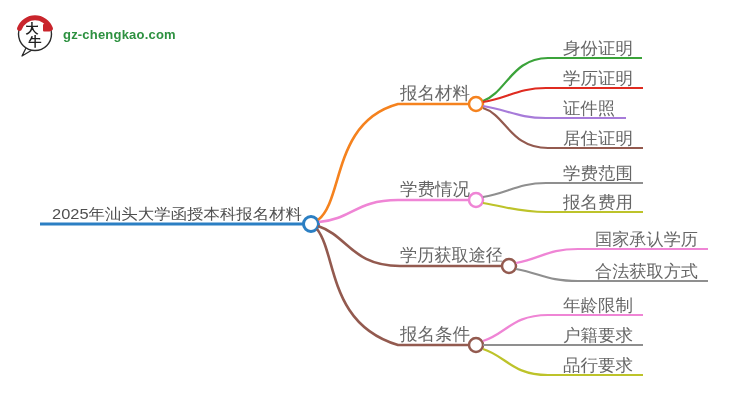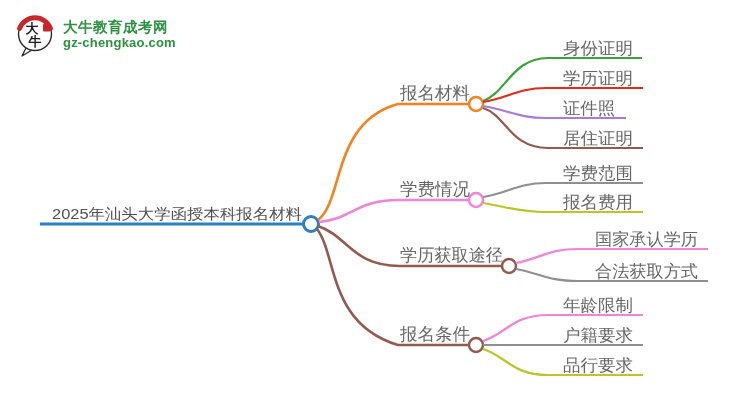--- a/index.html
+++ b/index.html
@@ -72,21 +72,20 @@
   <div class="logo">
     <svg width="40" height="46" viewBox="0 0 40 46">
       <path d="M10,36 L6,44 L16,38 Z" fill="#ffffff" stroke="#2b2b2b" stroke-width="1.3" stroke-linejoin="round"></path>
       <circle cx="19" cy="22" r="16.5" fill="#ffffff" stroke="#2b2b2b" stroke-width="1.4"></circle>
       <path d="M3.6,16.4 A16.5,16.5 0 0 1 34.4,16.4" fill="none" stroke-width="5" stroke-linecap="round" stroke="#c9252c"></path>
       <text class="bubble-char" x="16" y="21" text-anchor="middle">大</text>
       <text class="bubble-char" x="19" y="34" text-anchor="middle">牛</text>
       <rect x="27" y="12" width="7.5" height="7.5" rx="1" fill="#c9252c"></rect>
     </svg>
     <div class="logo-text">
-      <span class="logo-title">大牛教育成考网</span>
       <span class="logo-domain">gz-chengkao.com</span>
     </div>
   </div>
 
   <svg class="map" width="750" height="410" viewBox="0 0 750 410">
 
     <path class="edge" d="M40,224 H303" stroke-width="3" stroke="#2b7fc3"></path>
     <text class="root-label" x="52" y="219" textLength="250" lengthAdjust="spacingAndGlyphs">2025年汕头大学函授本科报名材料</text>
     <circle class="node-circle" cx="311" cy="224" r="7.5" stroke-width="3" stroke="#2b7fc3"></circle>
 

